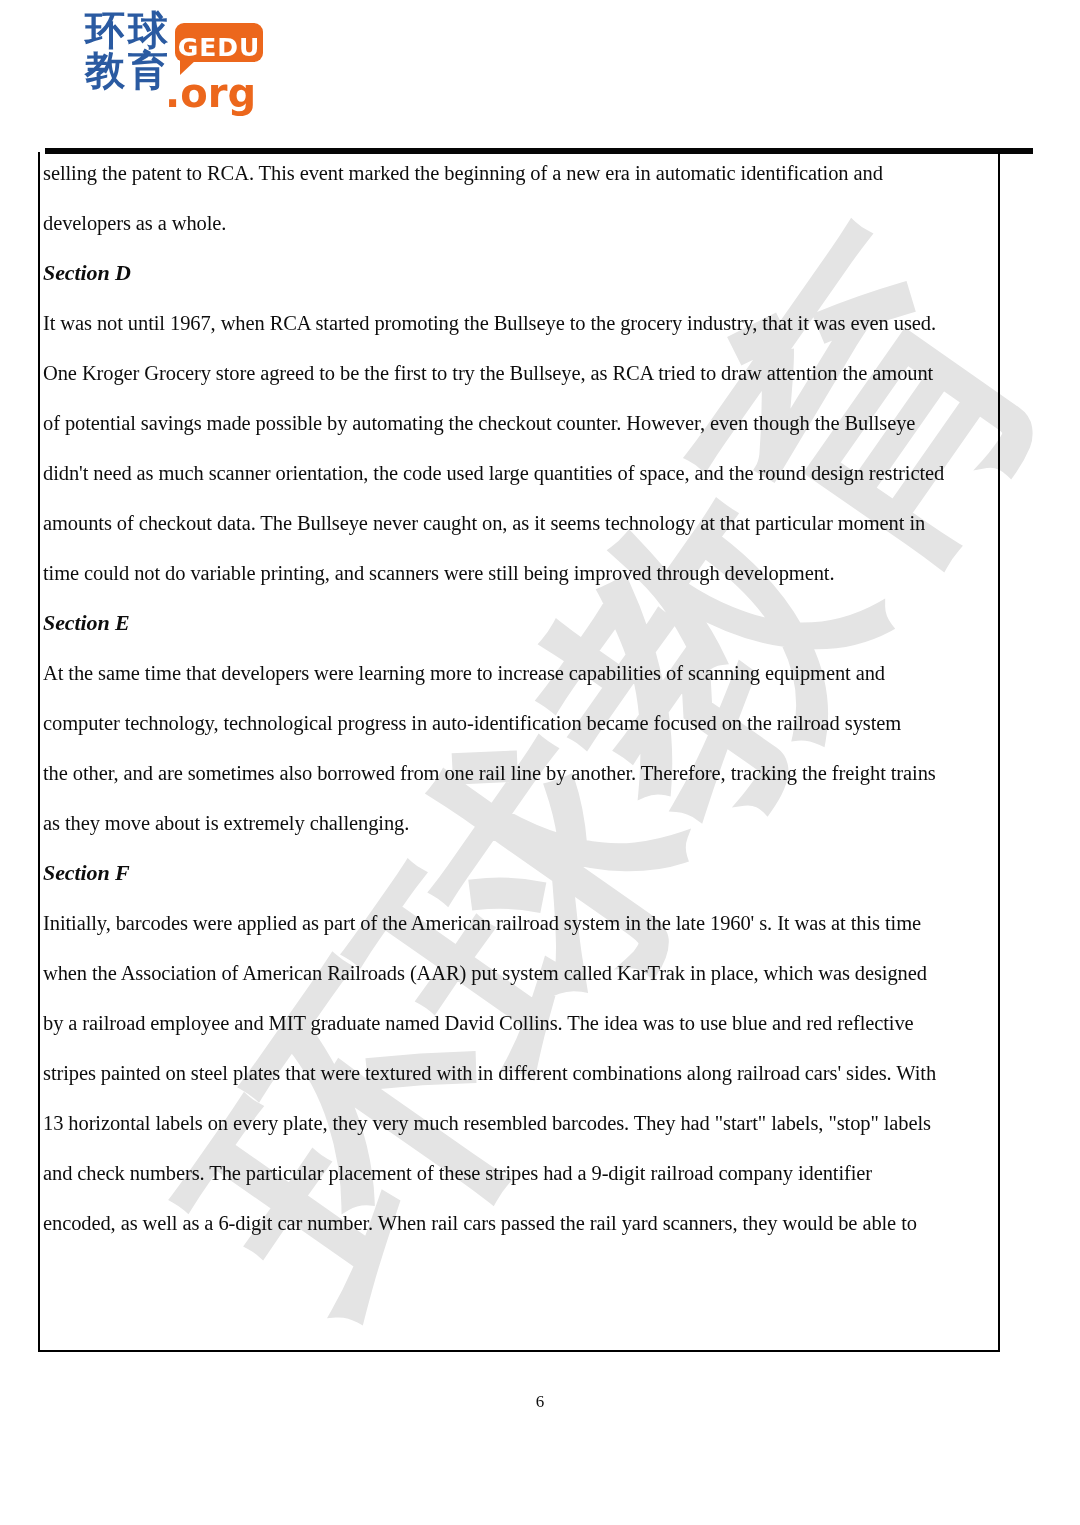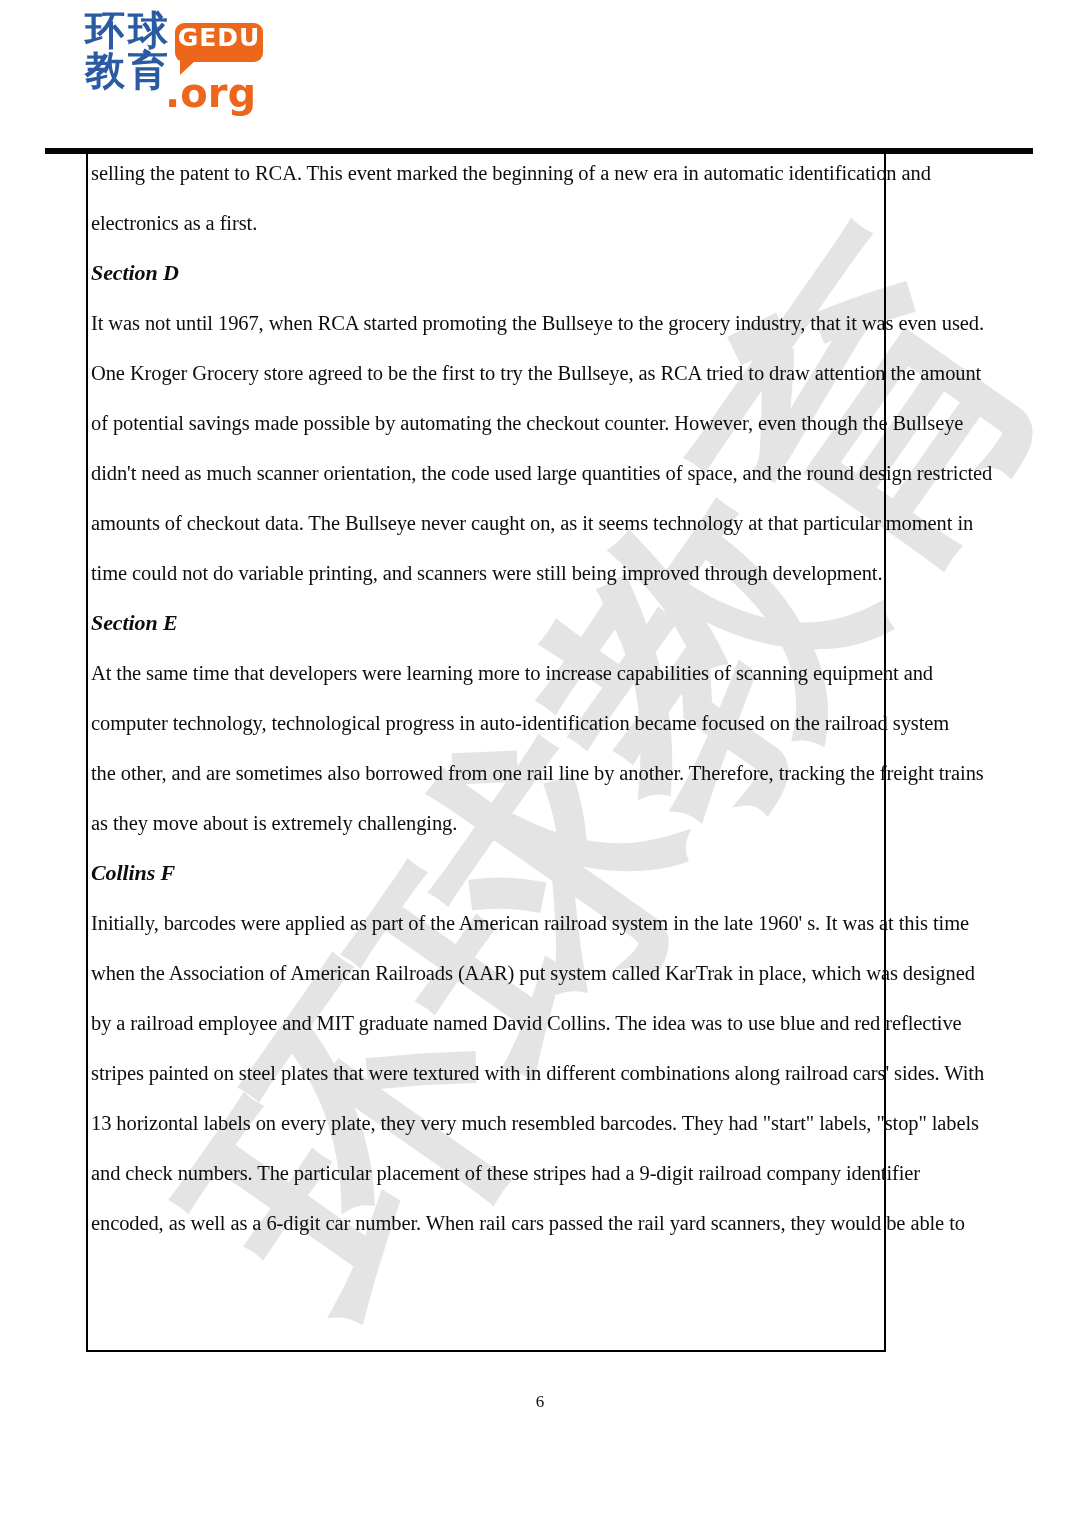--- a/index.html
+++ b/index.html
@@ -23,44 +23,44 @@
   .logo { position:absolute; left:85px; top:14px; z-index:2; width:220px; height:100px; }
   .logo-cn {
     font-family:Liberation Mono, monospace; font-weight:bold;
     font-size:40px; line-height:40px; letter-spacing:3px; color:#2a5aa1;
   }
   .logo-bubble {
     position:absolute; left:90px; top:9px; width:88px; height:39px;
     background:#ec671c; border-radius:9px;
     color:#fff; font-family:"DejaVu Sans",sans-serif; font-weight:bold;
     font-size:25px; letter-spacing:1px;
-    display:flex; align-items:flex-start; justify-content:center;
+    display:flex; align-items:flex-end; justify-content:center;
   }
   .bubble-tail {
     position:absolute; left:5px; bottom:-13px; width:0; height:0;
     border-top:16px solid #ec671c; border-right:17px solid transparent;
   }
   .logo-org {
     position:absolute; left:80px; top:57px;
     font-family:"DejaVu Sans",sans-serif; font-weight:bold;
     font-size:40px; line-height:44px; color:#ec671c;
   }
 
   
   .rule-thick {
     position:absolute; left:45px; top:148px; width:988px; height:6px;
     background:#050505; z-index:1;
   }
 
   
   .doc-box {
-    position:absolute; left:38px; top:152px; width:800px; height:1200px;
+    position:absolute; left:38px; top:152px; width:962px; height:1200px;
     box-sizing:border-box;
     border-left:2px solid #000; border-right:2px solid #000; border-bottom:2px solid #000;
-    padding:3px 0 0 3px; z-index:1; background:transparent;margin-left:48px;
+    padding:3px 0 0 3px; z-index:1; background:transparent;
   }
   .line {
     height:50px; line-height:36px;
     font-size:20.5px; color:#0d0d0d; letter-spacing:-0.1px;
     white-space:nowrap; overflow:visible;
   }
   .line.heading {
     font-weight:bold; font-style:italic; font-size:22px;
   }
 
@@ -86,34 +86,34 @@
       <span>GEDU</span>
       <span class="bubble-tail" style="border-top-color: rgb(236, 103, 28);"></span>
     </div>
     <div class="logo-org" style="color: rgb(236, 103, 28);">.org</div>
   </header>
 
   <div class="rule-thick"></div>
 
   <main class="doc-box" id="doc-box">
       <div class="line">selling the patent to RCA. This event marked the beginning of a new era in automatic identification and</div>
-      <div class="line">electronics as a first.</div>
+      <div class="line">developers as a whole.</div>
       <div class="line heading">Section D</div>
       <div class="line">It was not until 1967, when RCA started promoting the Bullseye to the grocery industry, that it was even used.</div>
       <div class="line">One Kroger Grocery store agreed to be the first to try the Bullseye, as RCA tried to draw attention the amount</div>
       <div class="line">of potential savings made possible by automating the checkout counter. However, even though the Bullseye</div>
       <div class="line">didn't need as much scanner orientation, the code used large quantities of space, and the round design restricted</div>
       <div class="line">amounts of checkout data. The Bullseye never caught on, as it seems technology at that particular moment in</div>
       <div class="line">time could not do variable printing, and scanners were still being improved through development.</div>
       <div class="line heading">Section E</div>
       <div class="line">At the same time that developers were learning more to increase capabilities of scanning equipment and</div>
       <div class="line">computer technology, technological progress in auto-identification became focused on the railroad system</div>
       <div class="line">the other, and are sometimes also borrowed from one rail line by another. Therefore, tracking the freight trains</div>
       <div class="line">as they move about is extremely challenging.</div>
-      <div class="line heading">Collins F</div>
+      <div class="line heading">Section F</div>
       <div class="line">Initially, barcodes were applied as part of the American railroad system in the late 1960' s. It was at this time</div>
       <div class="line">when the Association of American Railroads (AAR) put system called KarTrak in place, which was designed</div>
       <div class="line">by a railroad employee and MIT graduate named David Collins. The idea was to use blue and red reflective</div>
       <div class="line">stripes painted on steel plates that were textured with in different combinations along railroad cars' sides. With</div>
       <div class="line">13 horizontal labels on every plate, they very much resembled barcodes. They had "start" labels, "stop" labels</div>
       <div class="line">and check numbers. The particular placement of these stripes had a 9-digit railroad company identifier</div>
       <div class="line">encoded, as well as a 6-digit car number. When rail cars passed the rail yard scanners, they would be able to</div>
     </main>
 
   <footer class="page-number">6</footer>

